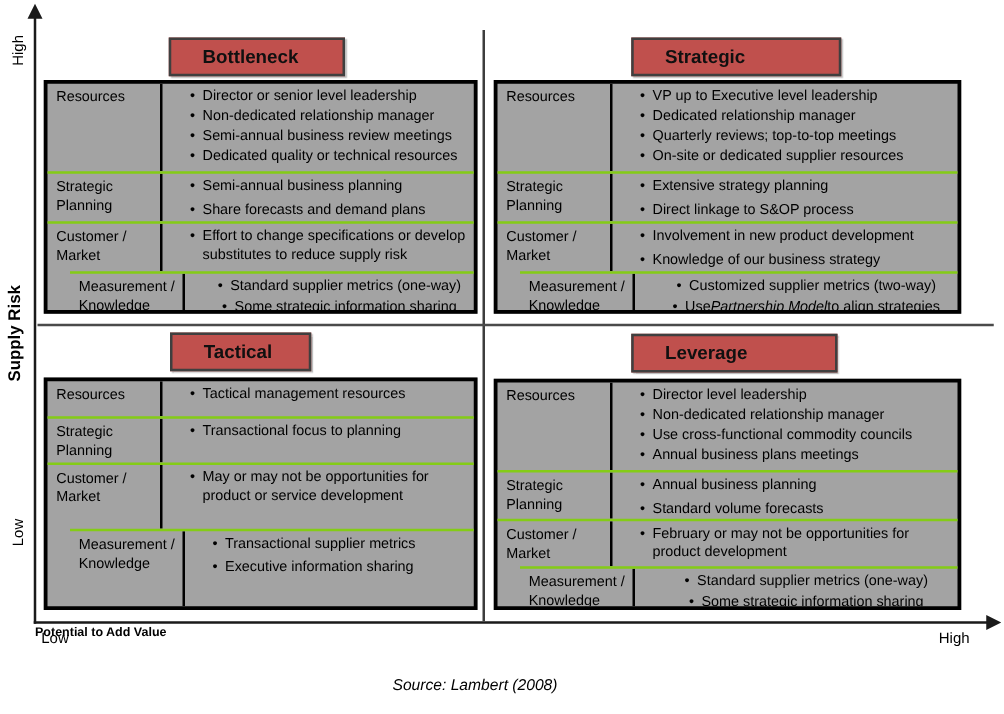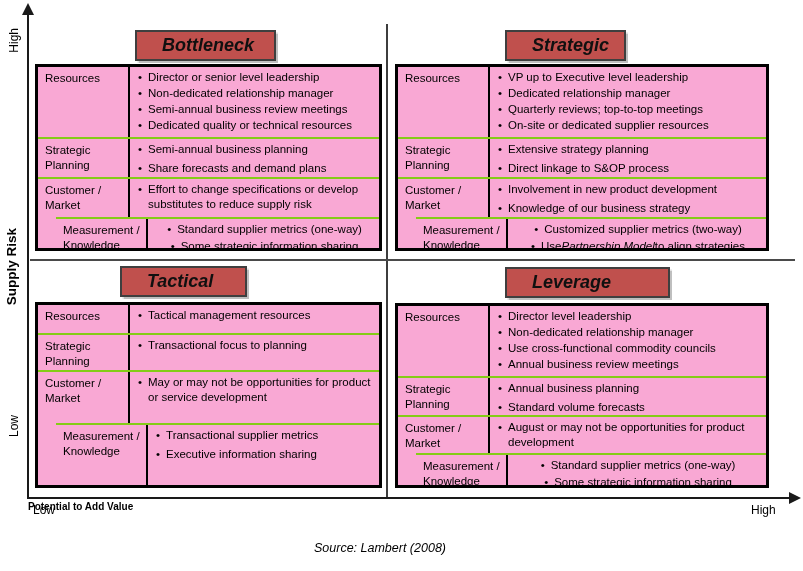--- a/index.html
+++ b/index.html
@@ -32,32 +32,32 @@
   .x-low   { left:33px;  top:503px; }
   .x-title { left:28px;  top:501px; width:764px; text-align:left; font-weight:bold; font-size:10px; }
   .x-high  { left:751px; top:503px; }
 
   .source { position:absolute; left:0; top:541px; width:760px; text-align:center;
             font-style:italic; font-size:12.5px; }
 
   
   .qheader { position:absolute; height:31px; background:#C0504D; border:2px solid #3F3F3F;
              box-sizing:border-box; display:flex; align-items:center; padding-left:25px;
-             font-weight:bold; font-size:18px; color:#101010;
-             box-shadow:1.5px 1.5px 1px rgba(0,0,0,0.25);font-style:italic; }
-
-  
-  .qtable { position:absolute; border:3px solid #000; box-sizing:border-box; background:#f9a8d4;
+             font-weight:bold; font-size:15px; color:#101010;
+             box-shadow:1.5px 1.5px 1px rgba(0,0,0,0.25); }
+
+  
+  .qtable { position:absolute; border:3px solid #000; box-sizing:border-box; background:#a3a3a3;
             display:flex; flex-direction:column; }
   .qrow   { display:flex; box-sizing:border-box; overflow:hidden; }
   .qrow + .qrow { border-top:2px solid #84cc16; }
   .qrow.grow { flex:1 1 auto;margin-left:18px; }
   .qlabel { flex:0 0 92px; width:92px; border-right:2px solid #000; box-sizing:border-box;
             padding:4px 4px 0 7px; font-size:11.5px; line-height:1.3; }
-  .qcontent { flex:1 1 auto; padding:3px 6px 0 0; }
+  .qcontent { flex:1 1 auto; padding:3px 6px 0 14px; }
   ul.bullets { margin:0; padding:0; list-style:none; }
   li.bullet  { display:flex; font-size:11.5px; line-height:1.3; margin:0 0 4px 0; }
   li.bullet::before { content:"\2022"; flex:0 0 auto; margin:0 6px 0 8px; }
   ul.tight li.bullet { margin-bottom:1px; }
   ul.snug  li.bullet { margin-bottom:2px;justify-content:center; }
   .it { font-style:italic; }
 </style>
 </head>
 <body>
 
@@ -132,21 +132,21 @@
               <span>Standard supplier metrics (one-way)</span>
             </li>
           <li class="bullet">
               <span>Some strategic information sharing</span>
             </li>
         </ul>
       </div>
     </div>
   </div>
 
-  <div class="qheader" style="left:505px;top:30px;width:121px">
+  <div class="qheader" style="left:505px;top:30px;width:168px">
     <span>Strategic</span>
   </div>
   <div class="qtable" style="left:395px;top:64px;width:374px;height:187px">
     <div class="qrow" style="flex:0 0 70px">
       <div class="qlabel">Resources</div>
       <div class="qcontent">
         <ul class="bullets tight">
           <li class="bullet">
               <span>VP up to Executive level leadership</span>
             </li>
@@ -198,21 +198,21 @@
           <li class="bullet">
               <span>Use </span>
               <span class="it">Partnership Model</span>
               <span> to align strategies</span>
             </li>
         </ul>
       </div>
     </div>
   </div>
 
-  <div class="qheader" style="left:120px;top:266px;width:127px">
+  <div class="qheader" style="left:136px;top:266px;width:113px">
     <span>Tactical</span>
   </div>
   <div class="qtable" style="left:35px;top:302px;width:347px;height:186px">
     <div class="qrow" style="flex:0 0 28px">
       <div class="qlabel">Resources</div>
       <div class="qcontent">
         <ul class="bullets">
           <li class="bullet">
               <span>Tactical management resources</span>
             </li>
@@ -265,21 +265,21 @@
           <li class="bullet">
               <span>Director level leadership</span>
             </li>
           <li class="bullet">
               <span>Non-dedicated relationship manager</span>
             </li>
           <li class="bullet">
               <span>Use cross-functional commodity councils</span>
             </li>
           <li class="bullet">
-              <span>Annual business review meetings</span>
+              <span>Annual business plans meetings</span>
             </li>
         </ul>
       </div>
     </div>
     <div class="qrow" style="flex:0 0 39px">
       <div class="qlabel">Strategic Planning</div>
       <div class="qcontent">
         <ul class="bullets">
           <li class="bullet">
               <span>Annual business planning</span>
@@ -288,21 +288,21 @@
               <span>Standard volume forecasts</span>
             </li>
         </ul>
       </div>
     </div>
     <div class="qrow" style="flex:0 0 38px">
       <div class="qlabel">Customer / Market</div>
       <div class="qcontent">
         <ul class="bullets">
           <li class="bullet">
-              <span>August or may not be opportunities for product development</span>
+              <span>February or may not be opportunities for product development</span>
             </li>
         </ul>
       </div>
     </div>
     <div class="qrow grow">
       <div class="qlabel">Measurement / Knowledge</div>
       <div class="qcontent">
         <ul class="bullets snug">
           <li class="bullet">
               <span>Standard supplier metrics (one-way)</span>

